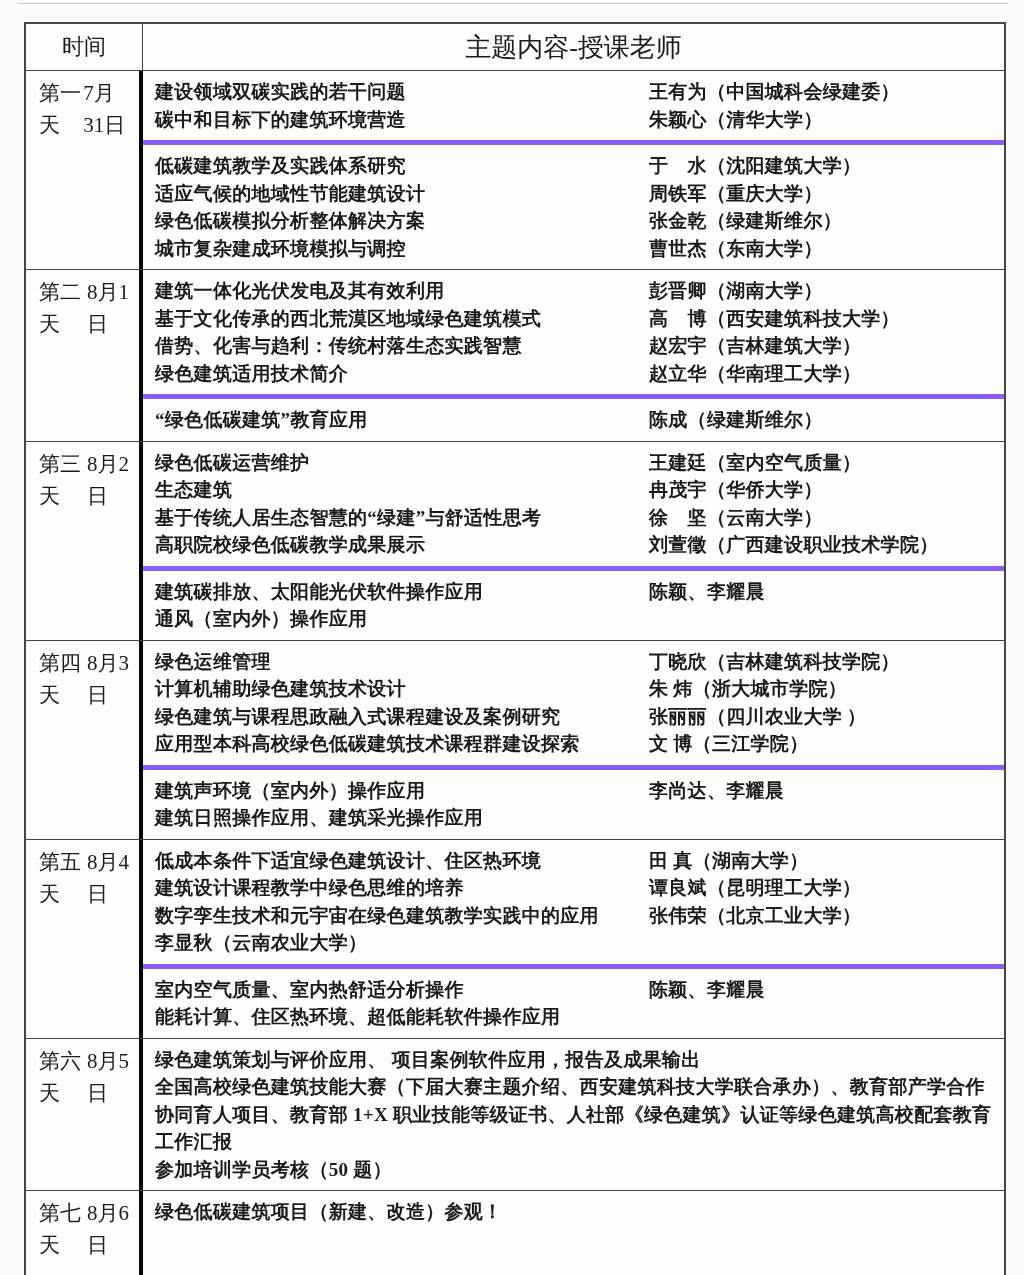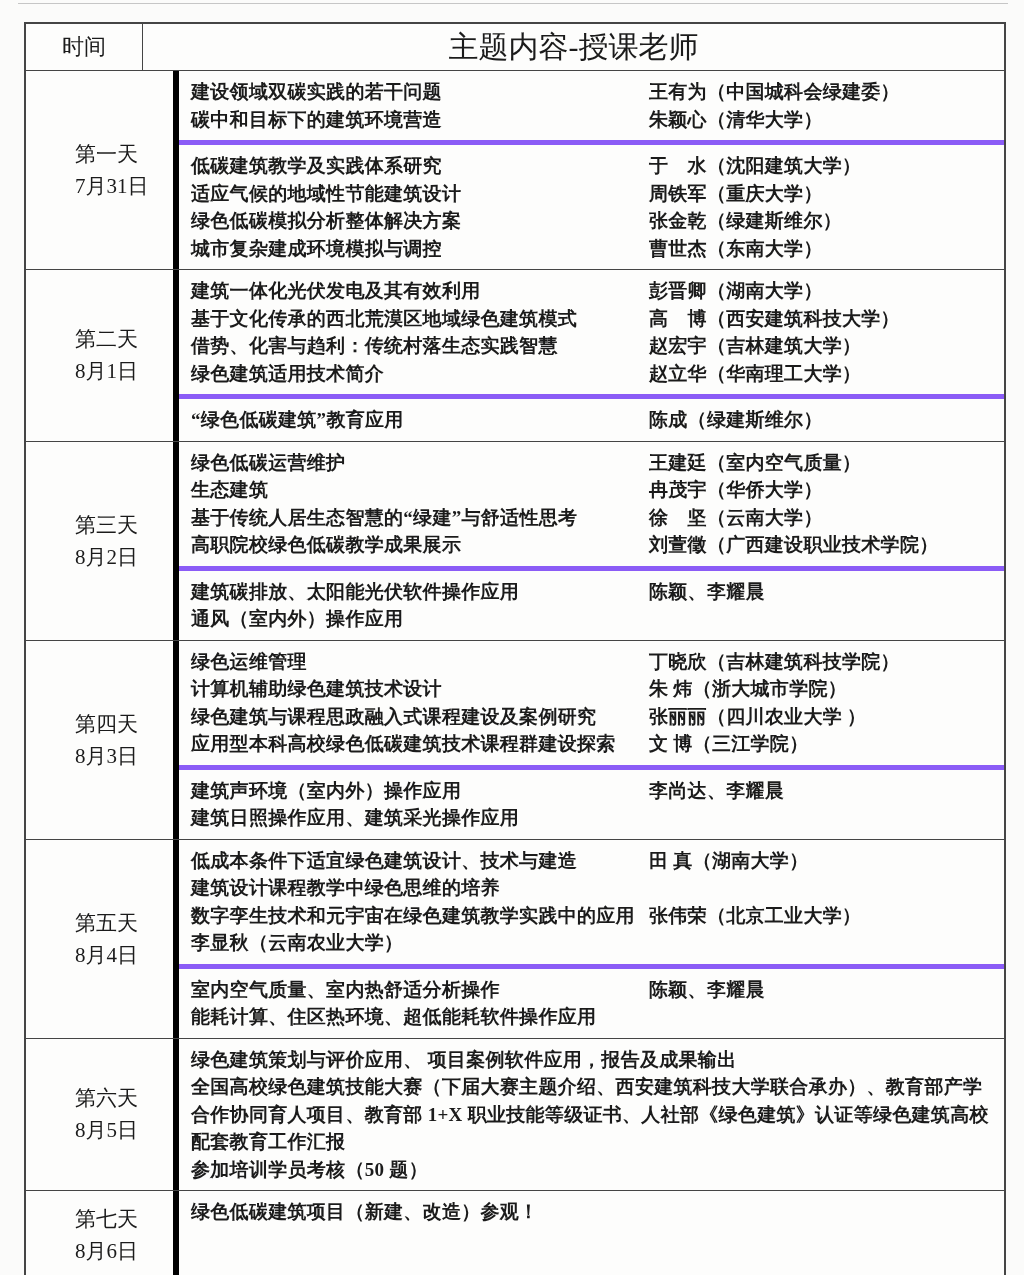--- a/index.html
+++ b/index.html
@@ -23,28 +23,28 @@
     display:flex;flex-direction:column;
   }
   .header-row{display:flex;height:46px;justify-content:center;}
   .header-time{
     flex:0 0 117px;border-right:1px solid #454545;
     display:flex;align-items:center;justify-content:center;
     font-size:22px;box-sizing:border-box;
   }
   .header-content{
     flex:1;display:flex;align-items:center;justify-content:center;
-    font-size:30px;
+    font-size:26px;
   }
   .day-row{display:flex;border-top:1px solid #454545;}
   .time-cell{
-    flex:0 0 117px;border-right:6px solid #000000;
-    display:flex;flex-direction:column;justify-content:center;
+    flex:0 0 117px;border-right:4px solid #000000;
+    display:flex;flex-direction:row;justify-content:center;
     padding:6px 4px 6px 13px;box-sizing:border-box;
-    font-size:21px;line-height:32px;font-weight:400;margin-left:36px;
+    font-size:21px;line-height:32px;font-weight:400;
   }
   .content-cell{flex:1;display:flex;flex-direction:column;min-width:0;}
   .section{padding:7px 10px 7px 12px;flex:1;}
   .section + .section{border-top:5px solid #8b5cf6;}
   .line{
     display:flex;align-items:baseline;
     font-weight:700;font-size:19px;line-height:27.5px;
     letter-spacing:0.3px;
   }
   .topic{flex:1 1 auto;min-width:0;}
@@ -202,25 +202,26 @@
         </div>
       </div>
       <div class="day-row">
         <div class="time-cell">
           <div>第五天</div>
           <div>8月4日</div>
         </div>
         <div class="content-cell">
           <div class="section">
             <div class="line">
-              <span class="topic">低成本条件下适宜绿色建筑设计、技术与建造</span>
+              <span class="topic">低成本条件下适宜绿色建筑设计、住区热环境</span>
               <span class="teacher">田 真（湖南大学）</span>
             </div>
             <div class="line">
               <span class="topic">建筑设计课程教学中绿色思维的培养</span>
+              <span class="teacher">谭良斌（昆明理工大学）</span>
             </div>
             <div class="line">
               <span class="topic">数字孪生技术和元宇宙在绿色建筑教学实践中的应用</span>
               <span class="teacher">张伟荣（北京工业大学）</span>
             </div>
             <div class="line">
               <span class="teacher">李显秋（云南农业大学）</span>
             </div>
           </div>
           <div class="section">

